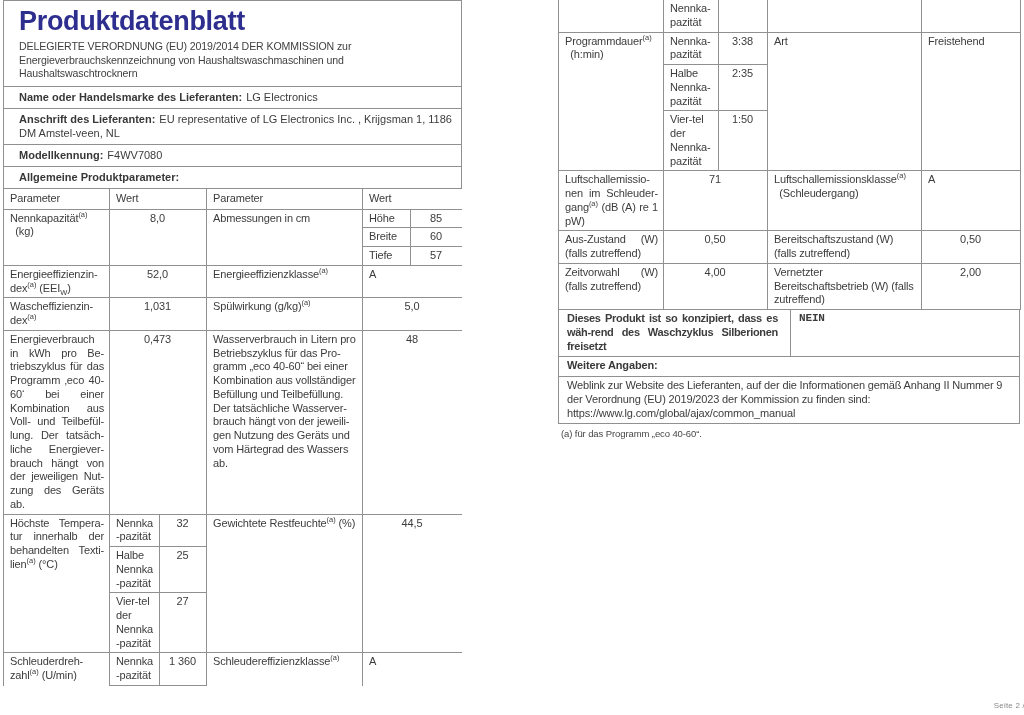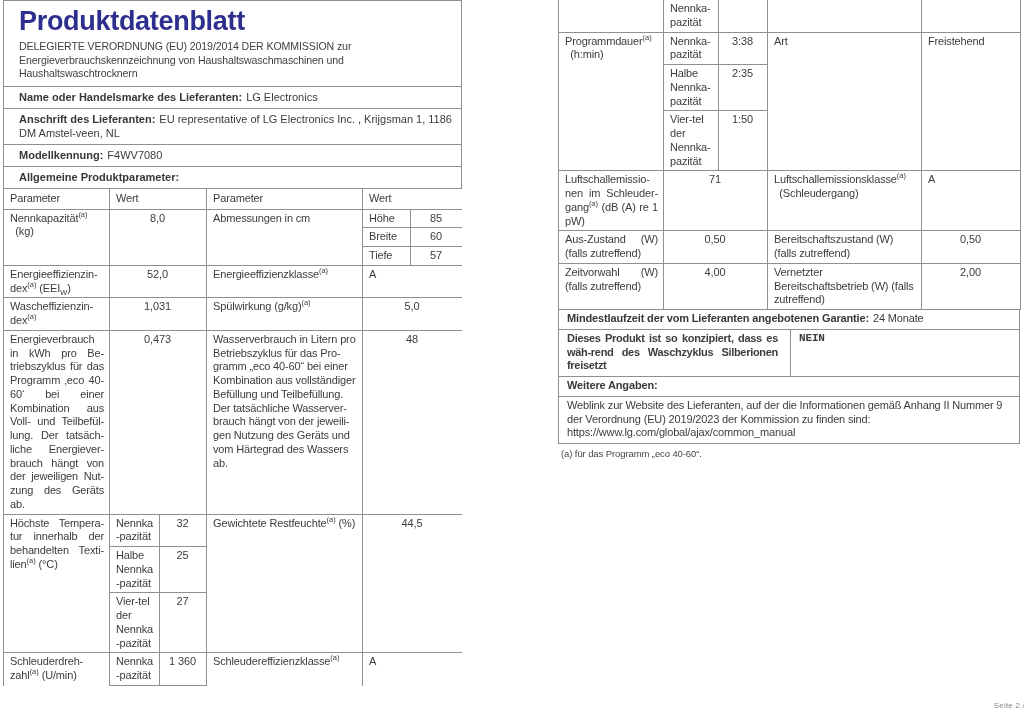--- a/index.html
+++ b/index.html
@@ -208,23 +208,20 @@
       </tr>
       <tr>
         <td class="pcell">Zeitvorwahl (W) (falls zutreffend)</td>
         <td colspan="2" class="v">4,00</td>
         <td>Vernetzter Bereitschaftsbetrieb (W) (falls zutreffend)</td>
         <td class="v">2,00</td>
       </tr>
     </tbody>
       </table>
 
-    <div class="bbox">
-      <span class="lbl">Mindestlaufzeit der vom Lieferanten angebotenen Garantie:</span><span class="lv">24 Monate</span>
-    </div>
 
     <div class="bbox silver-row">
       <div class="silver-text">Dieses Produkt ist so konzipiert, dass es wäh-rend des Waschzyklus Silberionen freisetzt</div>
       <div class="silver-val">NEIN</div>
     </div>
 
     <div class="bbox">
       <span class="lbl">Weitere Angaben:</span>
     </div>
 

